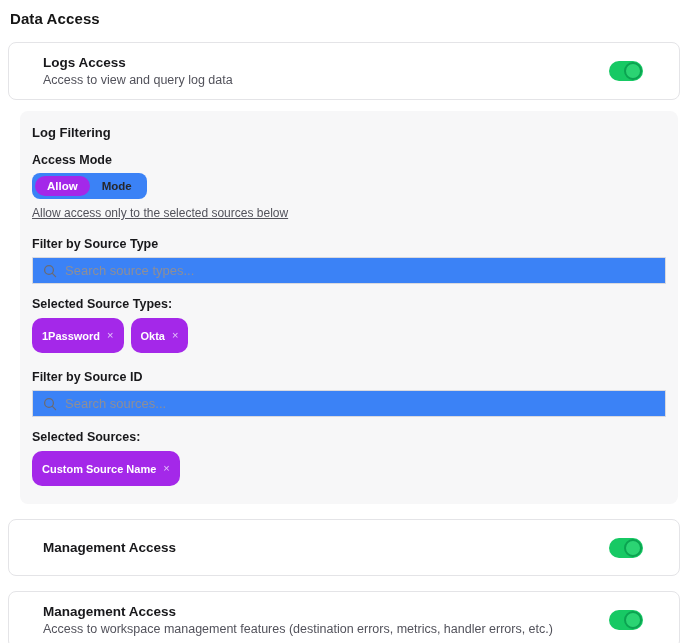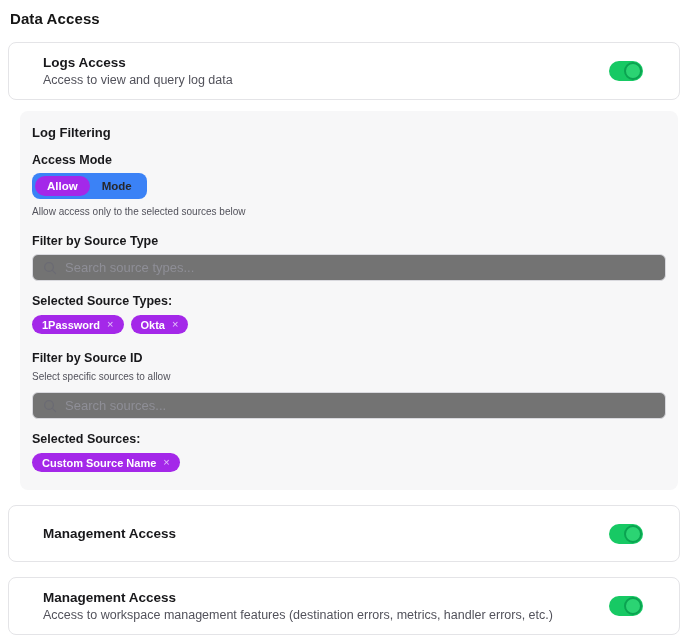--- a/index.html
+++ b/index.html
@@ -56,21 +56,21 @@
 
   
   .filter-panel {
     margin: 11px 2px 0 12px;
     background: #f7f7f8;
     border-radius: 8px;
     padding: 14px 12px 16px 12px;
   }
   .panel-title { font-size: 13px; font-weight: 700; color: #18181b; margin-bottom: 13px; }
   .section-label { font-size: 12.5px; font-weight: 700; color: #18181b; margin-bottom: 6px; }
-  .caption { font-size: 10px; color: #52525b; }
+  .caption { font-size: 12px; color: #52525b; text-decoration: underline; }
 
   
   .segmented {
     display: inline-flex;
     align-items: center;
     background: #3b82f6;
     border-radius: 8px;
     padding: 3px;
     height: 26px;
     margin-bottom: 7px;
@@ -92,23 +92,23 @@
 
   .mode-caption { margin-bottom: 17px; }
 
   .filter-section { margin-top: 17px; }
   .filter-section .caption { margin-top: 2px; margin-bottom: 10px; }
 
   
   .search-box {
     display: flex;
     align-items: center;
-    background: #737373;
+    background: #3b82f6;
     border: 1px solid #d9d9de;
-    border-radius: 6px;
+    border-radius: 1px;
     height: 27px;
     padding: 0 10px;
     gap: 8px;
     margin-bottom: 13px;
   }
   .search-box svg { flex: 0 0 auto; display: block; }
   .search-box input {
     flex: 1;
     border: none;
     outline: none;
@@ -122,21 +122,21 @@
   .selected-label { font-size: 12.5px; font-weight: 700; color: #18181b; margin-bottom: 7px; }
 
   .chip-row { display: flex; gap: 7px; flex-wrap: wrap; margin-bottom: 2px; }
   .chip {
     display: inline-flex;
     align-items: center;
     gap: 7px;
     background: #a428e9;
     color: #ffffff;
     border-radius: 10px;
-    height: 19px;
+    height: 35px;
     padding: 0 10px;
     font-size: 11px;
     font-weight: 700;
     cursor: default;
   }
   .chip .chip-x {
     color: #e2c4fa;
     font-size: 11px;
     font-weight: 400;
     cursor: pointer;
@@ -189,21 +189,20 @@
         <span class="chip">
           <span>Okta</span>
           <span class="chip-x">×</span>
         </span>
       </div>
     </div>
 
     
     <div class="filter-section">
       <div class="section-label">Filter by Source ID</div>
-      <div class="caption">Select specific sources to allow</div>
       <div class="search-box">
         <svg width="14" height="14" viewBox="0 0 14 14" fill="none">
           <circle cx="6" cy="6" r="4.4" stroke="#6b6b73" stroke-width="1.3"></circle>
           <line x1="9.4" y1="9.4" x2="12.6" y2="12.6" stroke="#6b6b73" stroke-width="1.3" stroke-linecap="round"></line>
         </svg>
         <input type="text" placeholder="Search sources..." style="">
       </div>
       <div class="selected-label">Selected Sources:</div>
       <div class="chip-row">
         <span class="chip">

